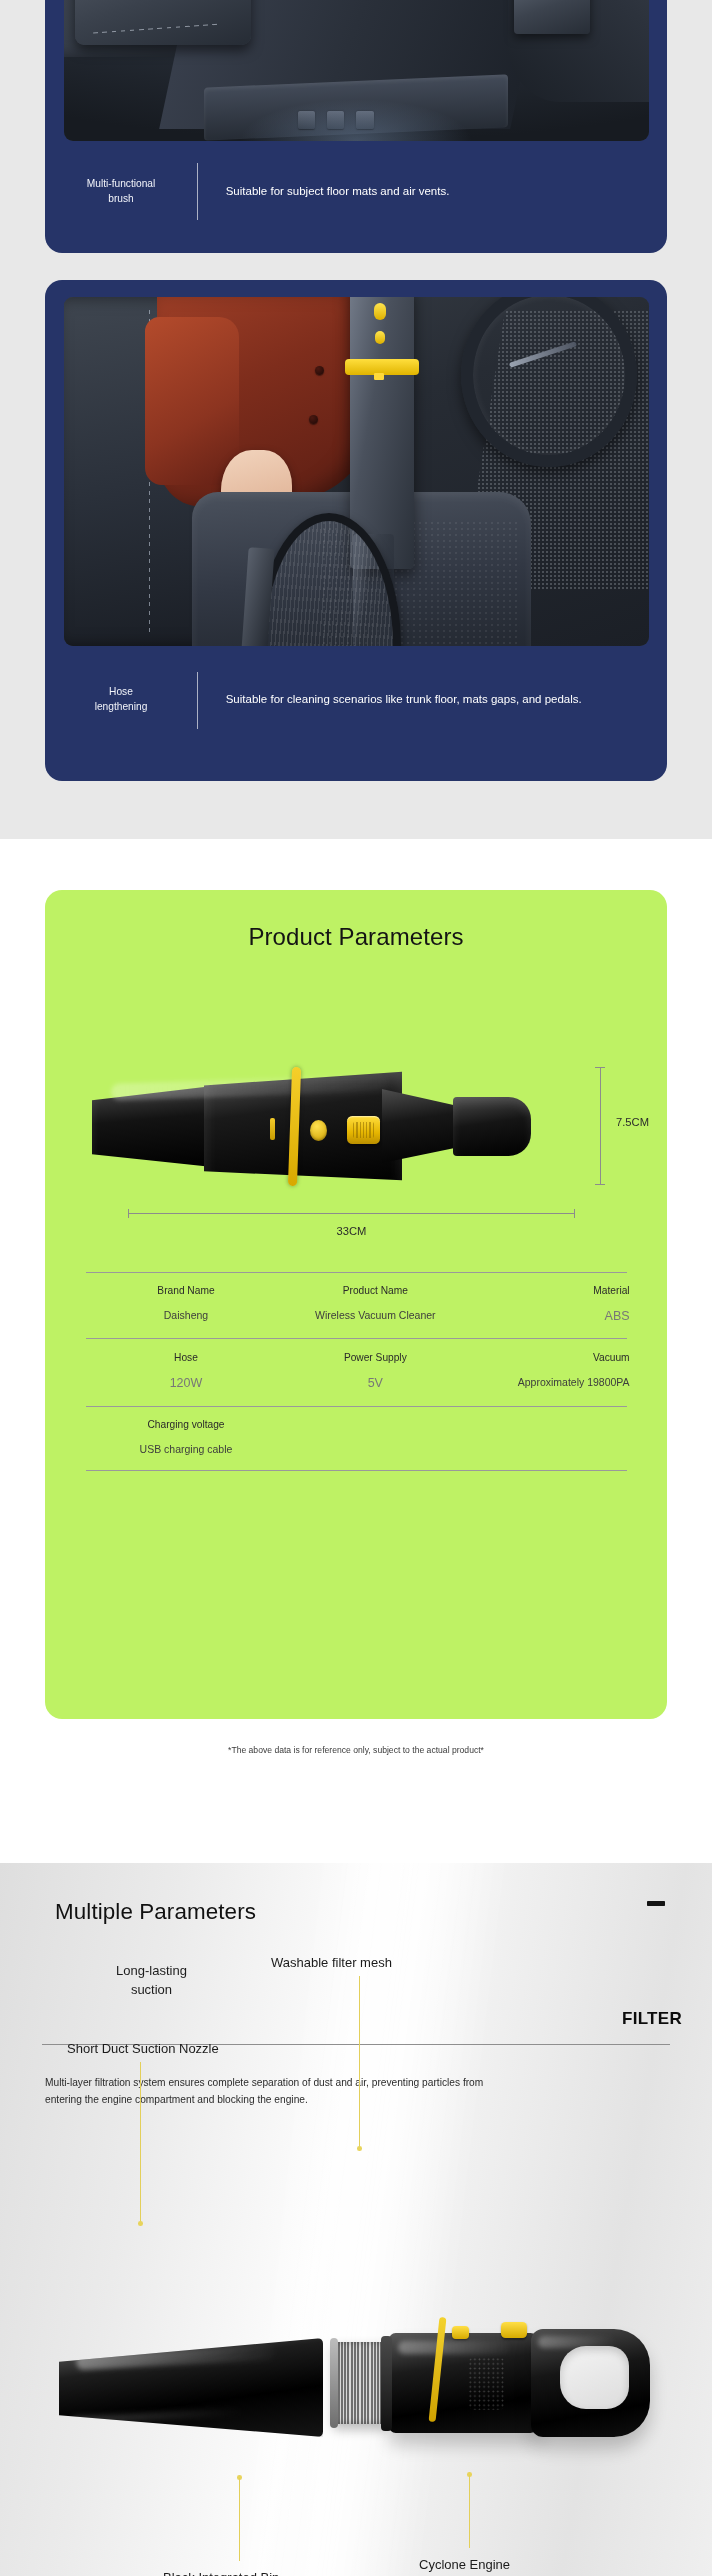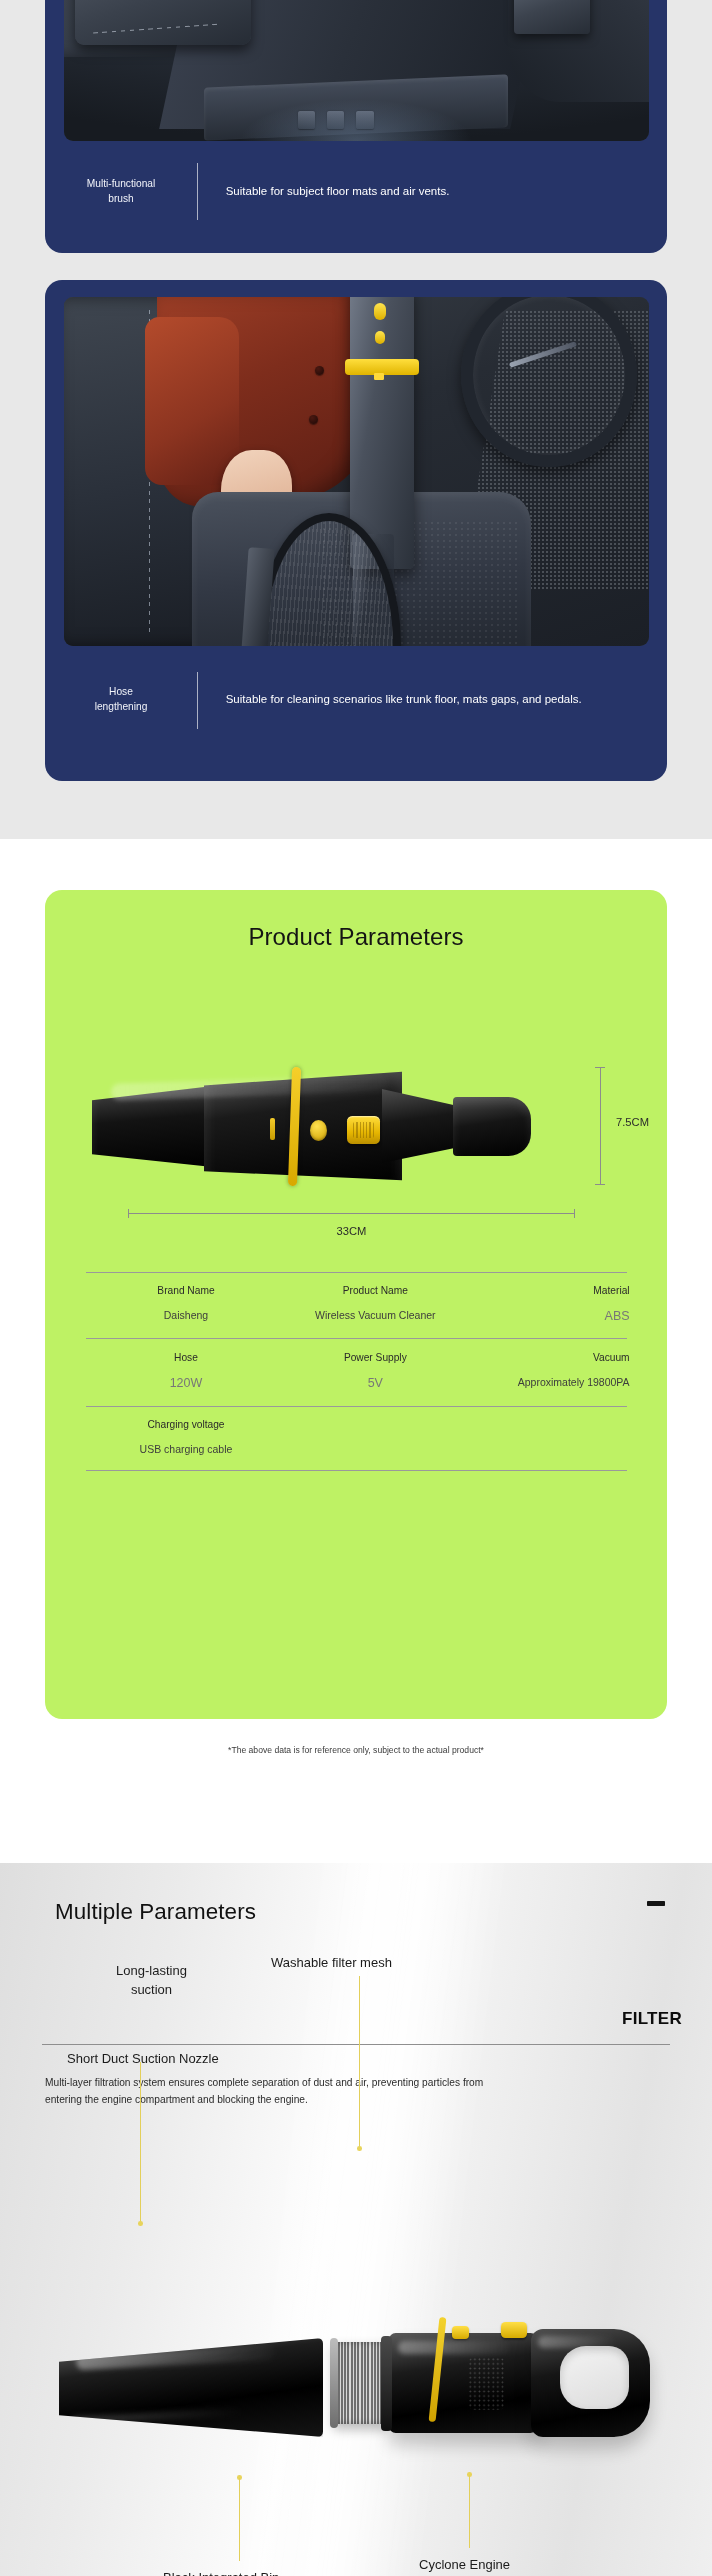--- a/index.html
+++ b/index.html
@@ -440,21 +440,21 @@
   }
   
   .co-mesh{left:359px;top:-204px;}
   .co-mesh .cline{left:0;top:33px;height:173px;}
   .co-mesh .cdot{top:203px;}
   .co-mesh .ctext{left:-88px;top:12px;}
   
   .co-nozzle{left:140px;top:-119px;}
   .co-nozzle .cline{left:0;top:34px;height:162px;}
   .co-nozzle .cdot{top:193px;}
-  .co-nozzle .ctext{left:-73px;top:23px;}
+  .co-nozzle .ctext{left:-73px;top:13px;}
   
   .co-bin{left:239px;top:331px;}
   .co-bin .cline{left:0;top:0;height:83px;}
   .co-bin .cdot{top:-2.6px;}
   .co-bin .ctext{left:-76px;top:92px;}
   
   .co-cyclone{left:469px;top:328px;}
   .co-cyclone .cline{left:0;top:0;height:73px;}
   .co-cyclone .cdot{top:-2.6px;}
   .co-cyclone .ctext{left:-50px;top:82px;}

